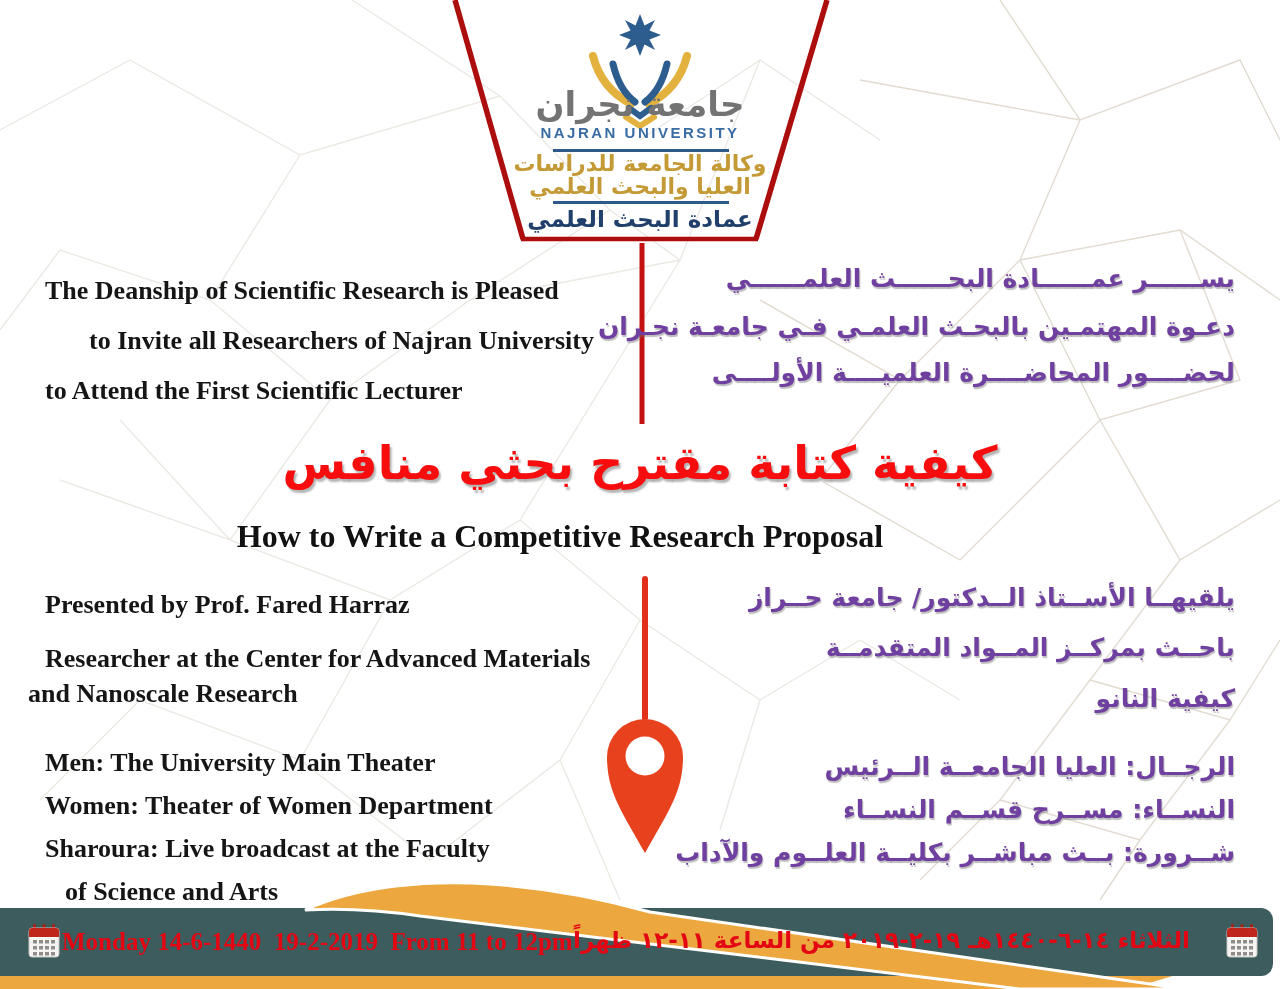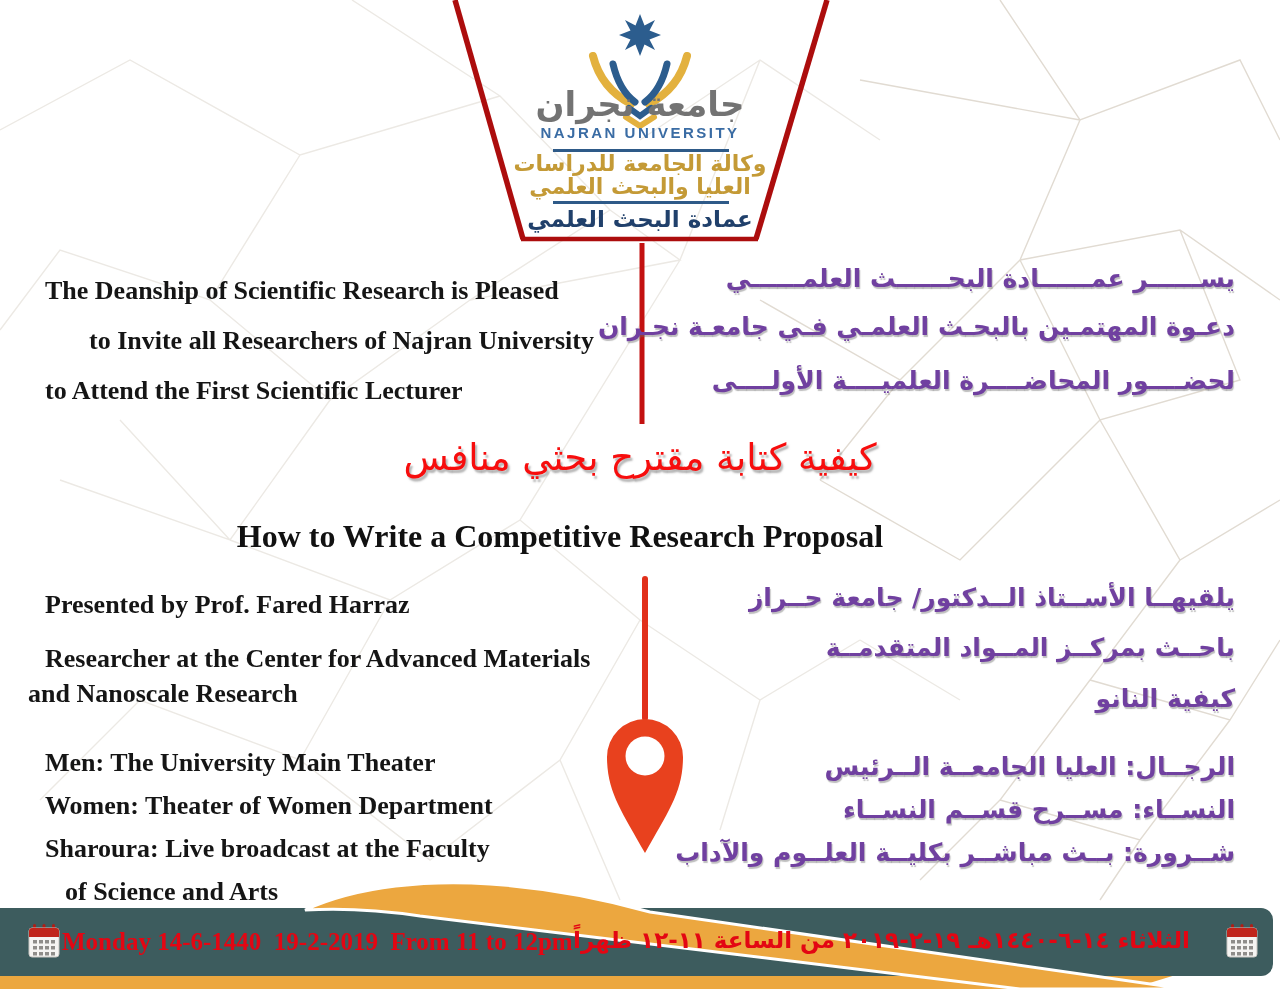--- a/index.html
+++ b/index.html
@@ -5,21 +5,21 @@
   html,body{margin:0;padding:0;background:#ffffff;}
   .poster{position:relative;width:1280px;height:989px;overflow:hidden;background:#ffffff;
           font-family:"Liberation Serif","DejaVu Serif",serif;}
   .layer{position:absolute;left:0;top:0;}
   .txt{position:absolute;white-space:pre;}
   .en{font-family:"Liberation Serif","DejaVu Serif",serif;font-weight:bold;color:#151515;
       font-size:26px;}
   .ar{font-family:"DejaVu Sans",sans-serif;font-weight:bold;color:#7040A0;direction:rtl;
       font-size:25px;text-shadow:1px 2px 1px rgba(110,110,110,.45);}
   .title-ar{position:absolute;left:0;top:436px;width:1280px;text-align:center;direction:rtl;
-      font-family:"DejaVu Sans",sans-serif;font-weight:normal;font-size:37px;color:#F70D0D;
+      font-family:"DejaVu Sans",sans-serif;font-weight:bold;font-size:46px;color:#F70D0D;
       text-shadow:2px 3px 2px rgba(120,120,120,.55);}
   .title-en{position:absolute;left:0;top:518px;width:1120px;text-align:center;
       font-family:"Liberation Serif","DejaVu Serif",serif;font-weight:bold;font-size:32px;color:#111;}
   
   .logo-ar-name{position:absolute;left:340px;top:84px;width:600px;text-align:center;direction:rtl;
       font-family:"DejaVu Sans",sans-serif;font-weight:bold;font-size:34px;color:#737373;}
   .logo-en-name{position:absolute;left:340px;top:124px;width:600px;text-align:center;
       font-family:"Liberation Sans","DejaVu Sans",sans-serif;font-weight:bold;font-size:15px;
       letter-spacing:2.5px;color:#3A6CA4;}
   .logo-divider{position:absolute;left:553px;width:176px;height:3px;background:#2E5A88;}
@@ -94,21 +94,21 @@
   <div class="logo-gold" style="top:174px;">العليا والبحث العلمي</div>
   <div class="logo-divider" style="top:201px;"></div>
   <div class="logo-navy">عمادة البحث العلمي</div>
 
   <div class="txt en" style="left:45px;top:276px;">The Deanship of Scientific Research is Pleased</div>
   <div class="txt en" style="left:45px;top:326px;margin-left:44px;">to Invite all Researchers of Najran University</div>
   <div class="txt en" style="left:45px;top:376px;">to Attend the First Scientific Lecturer</div>
 
   <div class="txt ar" style="right:45px;top:264px;">يســــــر عمــــــادة البحــــــث العلمــــــي</div>
   <div class="txt ar" style="right:45px;top:312px;">دعـوة المهتمـين بالبحـث العلمـي فـي جامعـة نجـران</div>
-  <div class="txt ar" style="right:45px;top:366px;text-align:right;">لحضــــور المحاضــــرة العلميــــة الأولــــى</div>
+  <div class="txt ar" style="right:45px;top:358px;text-align:right;">لحضــــور المحاضــــرة العلميــــة الأولــــى</div>
 
   <div class="title-ar">كيفية كتابة مقترح بحثي منافس</div>
   <div class="title-en">How to Write a Competitive Research Proposal</div>
 
   <div class="txt en" style="left:45px;top:590px;">Presented by Prof. Fared Harraz</div>
   <div class="txt en" style="left:45px;top:644px;">Researcher at the Center for Advanced Materials</div>
   <div class="txt en" style="left:28px;top:679px;">and Nanoscale Research</div>
 
   <div class="txt ar" style="right:45px;top:583px;">يلقيهــا الأســتاذ الــدكتور/ جامعة حــراز</div>
   <div class="txt ar" style="right:45px;top:633px;">باحــث بمركــز المــواد المتقدمــة</div>

